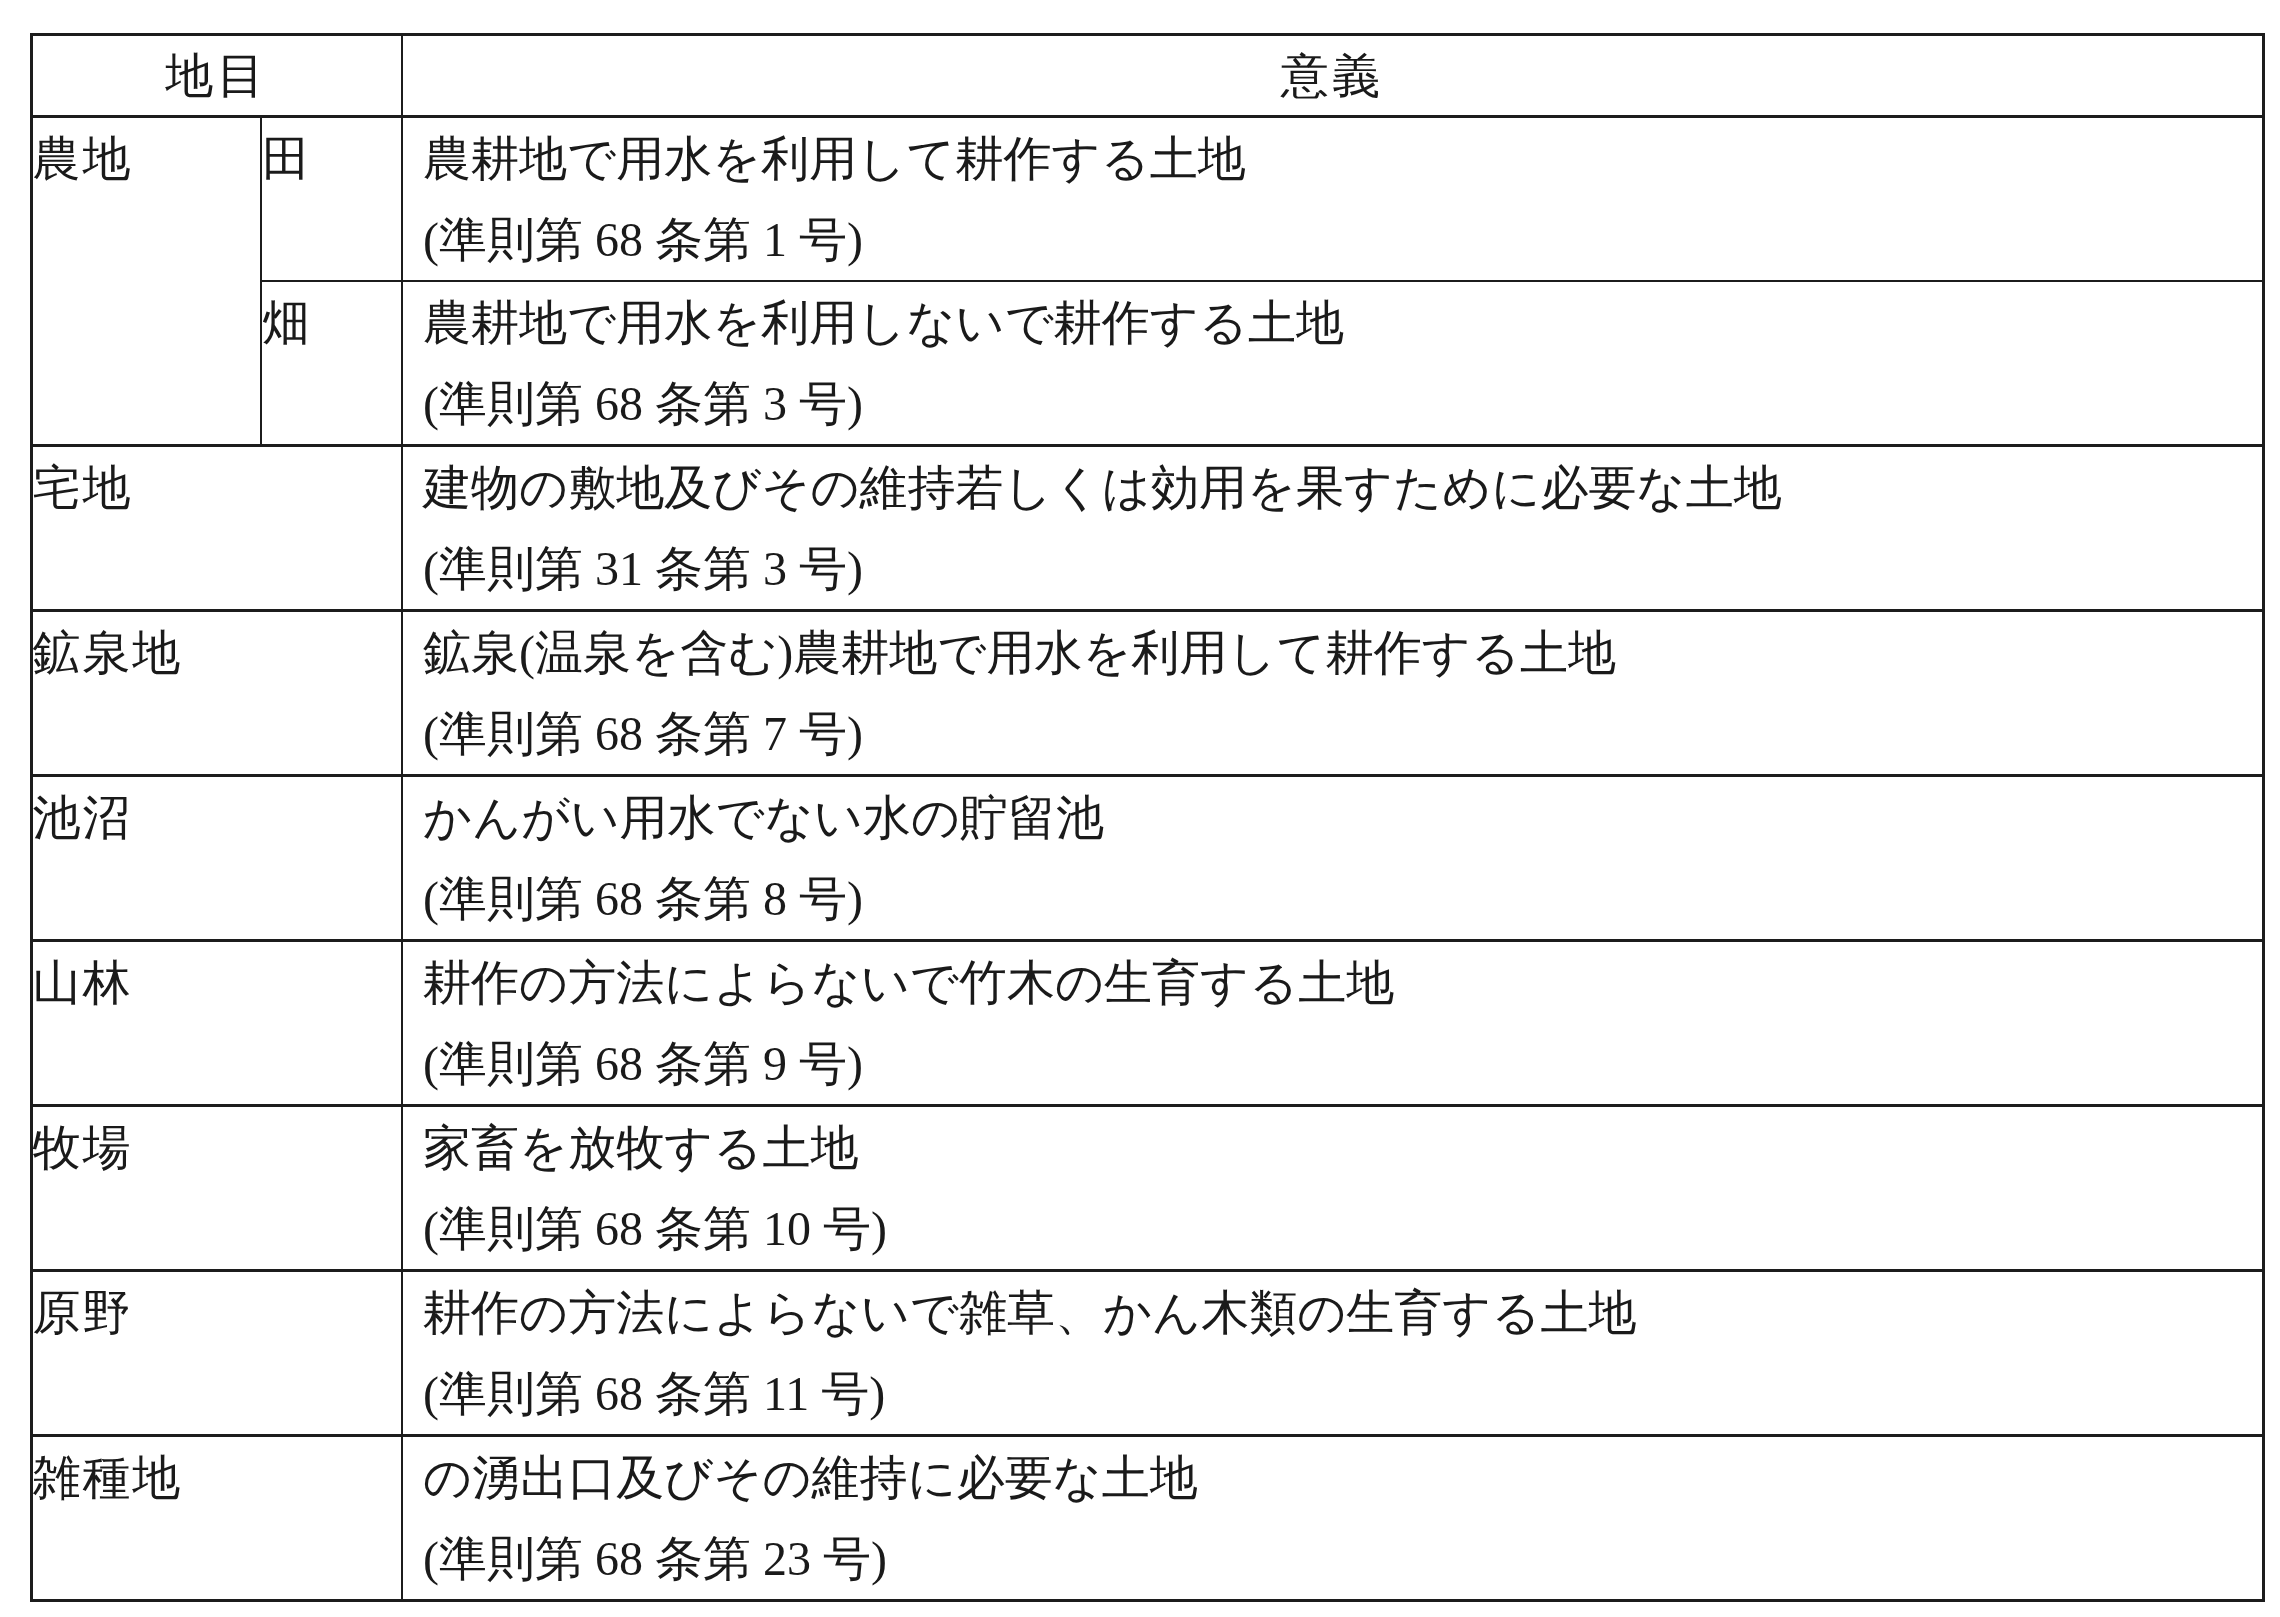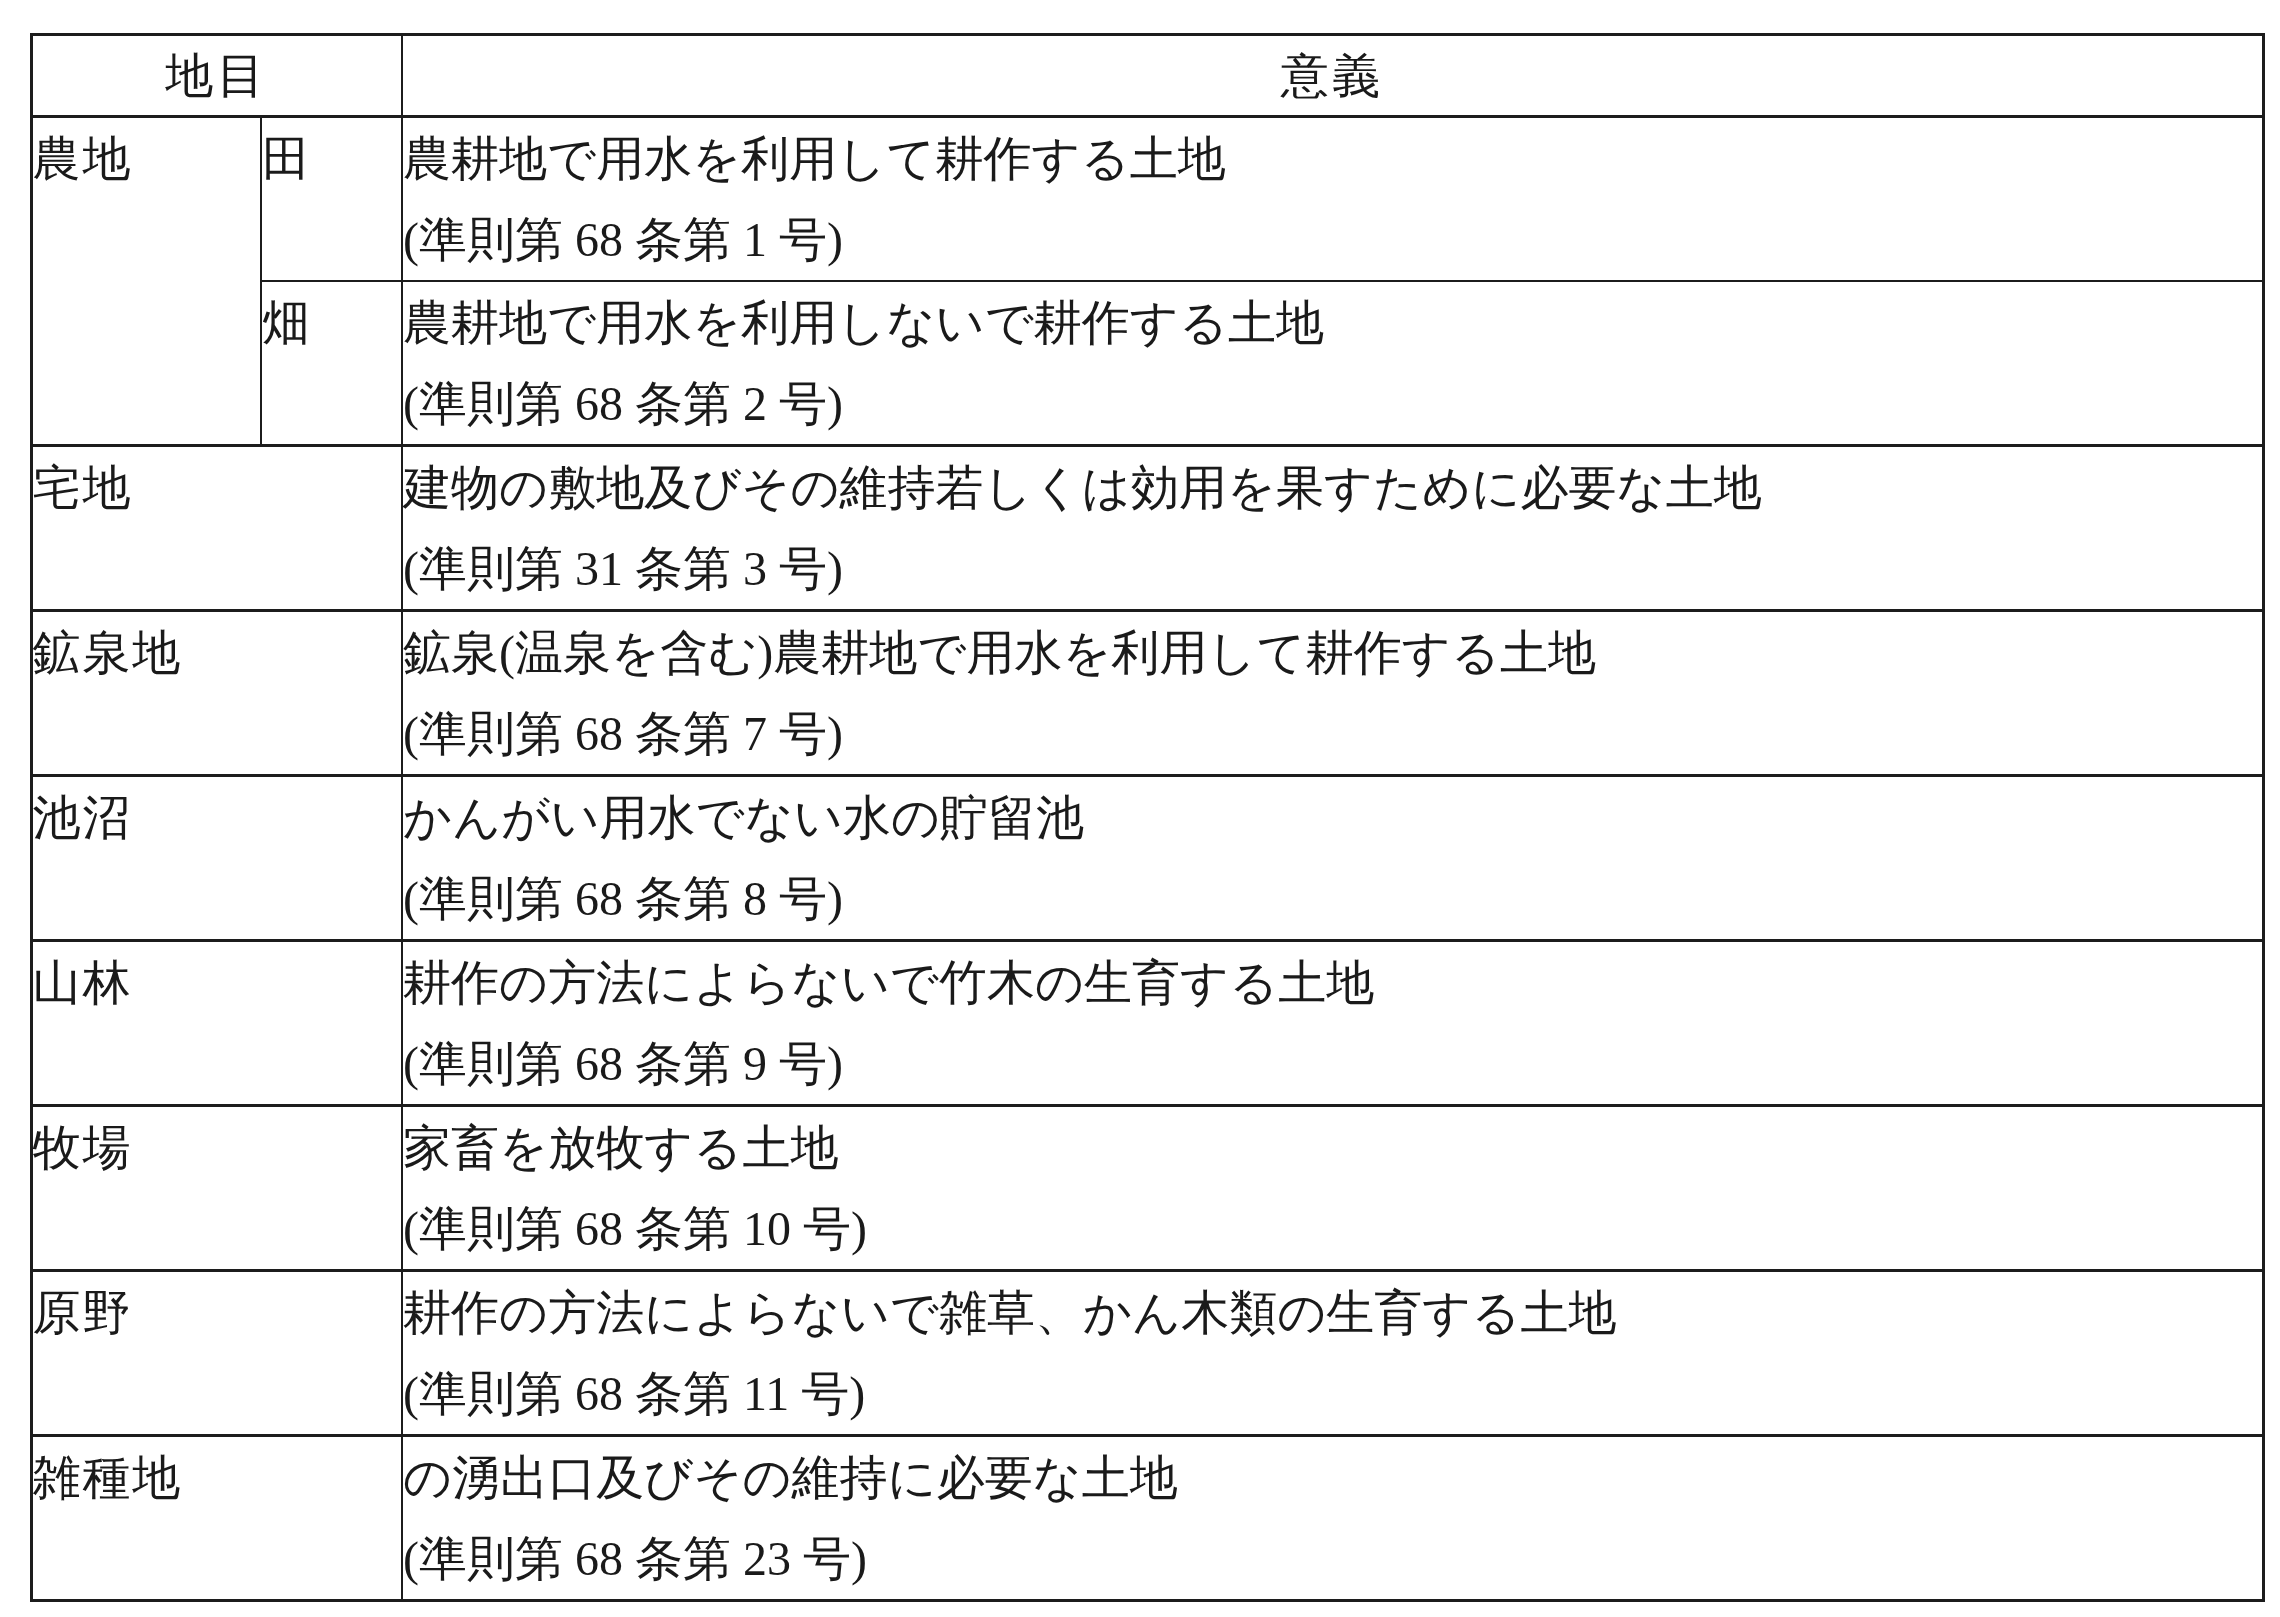--- a/index.html
+++ b/index.html
@@ -57,20 +57,21 @@
     vertical-align: top;
     padding: 10.7px 16px 9px 25px;
     line-height: 81px;
   }
   
   tr.group-sep td { border-top-width: 3.6px; }
 
   .meaning-line, .citation-line {
     white-space: nowrap;
     overflow: hidden;
+    padding-left: 20px;
   }
 </style>
 </head>
 <body>
 
 <div class="page">
   <table class="land-table">
     <colgroup>
       <col class="c-group">
       <col class="c-sub">
@@ -89,21 +90,21 @@
       <td class="meaning-cell">
         <div class="meaning-line">農耕地で用水を利用して耕作する土地</div>
         <div class="citation-line">(準則第 68 条第 1 号)</div>
       </td>
     </tr>
 
     <tr class="data-row">
       <td class="label-cell">畑</td>
       <td class="meaning-cell">
         <div class="meaning-line">農耕地で用水を利用しないで耕作する土地</div>
-        <div class="citation-line">(準則第 68 条第 2 号)</div>
+        <div class="citation-line">(準則第 68 条第 3 号)</div>
       </td>
     </tr>
 
     <tr class="data-row group-sep">
       <td class="label-cell" colspan="2">宅地</td>
       <td class="meaning-cell">
         <div class="meaning-line">建物の敷地及びその維持若しくは効用を果すために必要な土地</div>
         <div class="citation-line">(準則第 31 条第 3 号)</div>
       </td>
     </tr>

